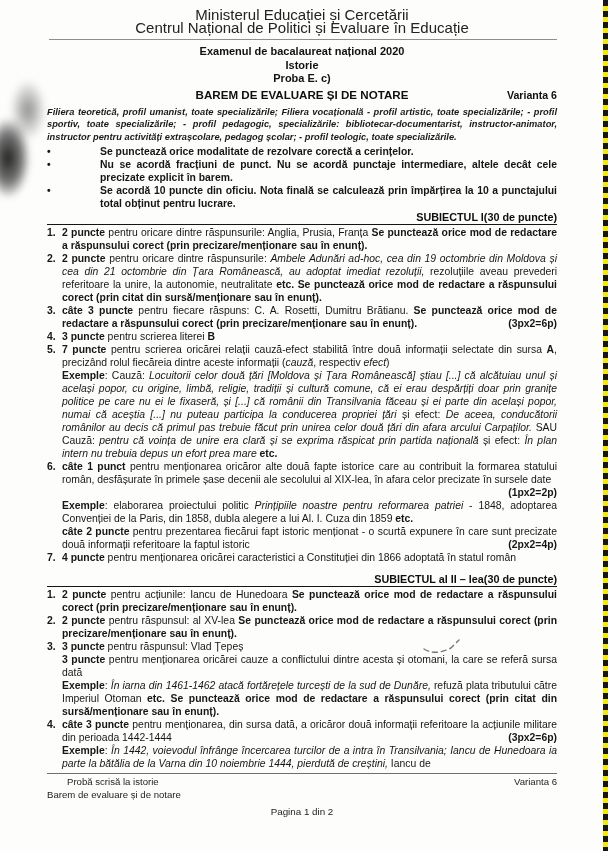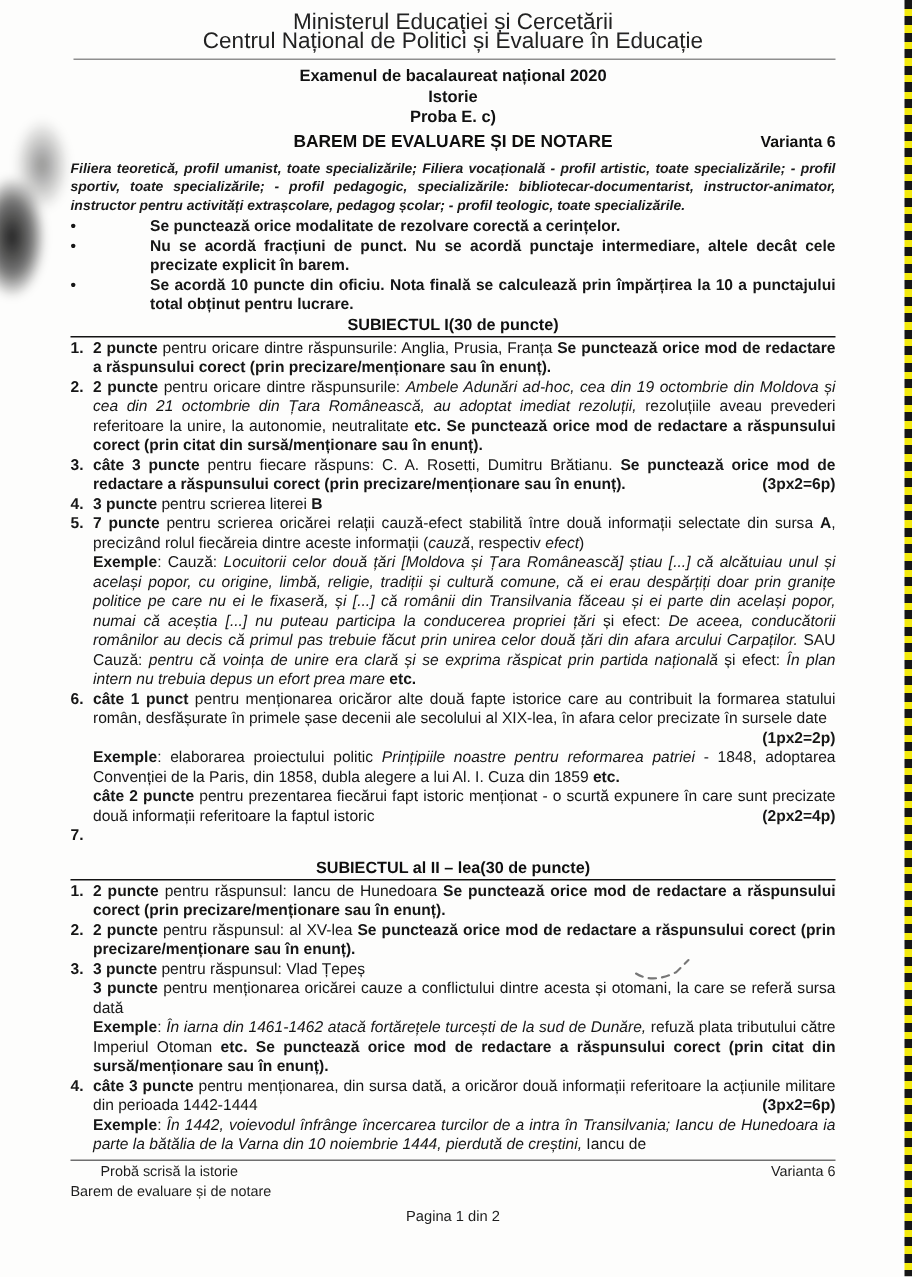--- a/index.html
+++ b/index.html
@@ -34,21 +34,21 @@
   .barem-row{position:relative;text-align:center;font-weight:bold;font-size:11.6px;line-height:15px;margin-top:1px;color:#0f0f0f;}
   .barem-row .variant{position:absolute;right:0;top:1px;font-size:10.6px;}
 
   .filiera{margin-top:4px;font-weight:bold;font-style:italic;font-size:9.3px;line-height:12.6px;text-align:justify;color:#1a1a1a;}
 
   .bullets{margin-top:2px;}
   .bullet{display:flex;gap:38px;}
   .bullet .bdot{width:15px;font-weight:bold;font-size:10.4px;line-height:13px;}
   .bullet .btext{flex:1;font-weight:bold;font-size:10.4px;line-height:13px;text-align:justify;}
 
-  .sec-head{display:flex;justify-content:center;font-weight:bold;font-size:10.8px;line-height:14px;border-bottom:1.6px solid #141414;color:#0f0f0f;}
+  .sec-head{display:flex;justify-content:flex-end;font-weight:bold;font-size:10.8px;line-height:14px;border-bottom:1.6px solid #141414;color:#0f0f0f;}
   .sec-head.second{margin-top:8px;}
 
   .items{margin-top:1px;}
   .item{display:flex;}
   .item .inum{width:15px;font-weight:bold;font-size:10.4px;line-height:13px;}
   .item .ibody{flex:1;min-width:0;}
   .para{margin:0;text-align:justify;font-size:10.4px;line-height:13px;}
   .para::after{content:"";display:block;clear:both;}
   .seg-b{font-weight:bold;}
   .seg-i{font-style:italic;}
@@ -140,32 +140,33 @@
           <div class="inum">6.</div>
           <div class="ibody">
             <p class="para"><span class="seg-b">câte 1 punct</span><span> pentru menționarea oricăror alte două fapte istorice care au contribuit la formarea statului român, desfășurate în primele șase decenii ale secolului al XIX-lea, în afara celor precizate în sursele date</span><span class="pts">(1px2=2p)</span></p>
             <p class="para"><span class="seg-b">Exemple</span><span>: elaborarea proiectului politic </span><span class="seg-i">Prințipiile noastre pentru reformarea patriei</span><span> - 1848, adoptarea Convenției de la Paris, din 1858, dubla alegere a lui Al. I. Cuza din 1859 </span><span class="seg-b">etc.</span></p>
             <p class="para"><span class="seg-b">câte 2 puncte</span><span> pentru prezentarea fiecărui fapt istoric menționat - o scurtă expunere în care sunt precizate două informații referitoare la faptul istoric</span><span class="pts">(2px2=4p)</span></p>
           </div>
         </div>
         <div class="item">
           <div class="inum">7.</div>
           <div class="ibody">
+            <p class="para"><span class="seg-b">4 puncte</span><span> pentru menționarea oricărei caracteristici a Constituției din 1866 adoptată în statul român</span></p>
           </div>
         </div>
       </div>
       <div class="sec-head second">
         <span>SUBIECTUL al II – lea</span>
         <span>(30 de puncte)</span>
       </div>
       <div class="items">
         <div class="item">
           <div class="inum">1.</div>
           <div class="ibody">
-            <p class="para"><span class="seg-b">2 puncte</span><span> pentru răspunsul: Iancu de Hunedoara </span><span class="seg-b">Se punctează orice mod de redactare a răspunsului corect (prin precizare/menționare sau în enunț).</span></p>
+            <p class="para"><span class="seg-b">2 puncte</span><span> pentru acțiunile: Iancu de Hunedoara </span><span class="seg-b">Se punctează orice mod de redactare a răspunsului corect (prin precizare/menționare sau în enunț).</span></p>
           </div>
         </div>
         <div class="item">
           <div class="inum">2.</div>
           <div class="ibody">
             <p class="para"><span class="seg-b">2 puncte</span><span> pentru răspunsul: al XV-lea </span><span class="seg-b">Se punctează orice mod de redactare a răspunsului corect (prin precizare/menționare sau în enunț).</span></p>
           </div>
         </div>
         <div class="item">
           <div class="inum">3.</div>

